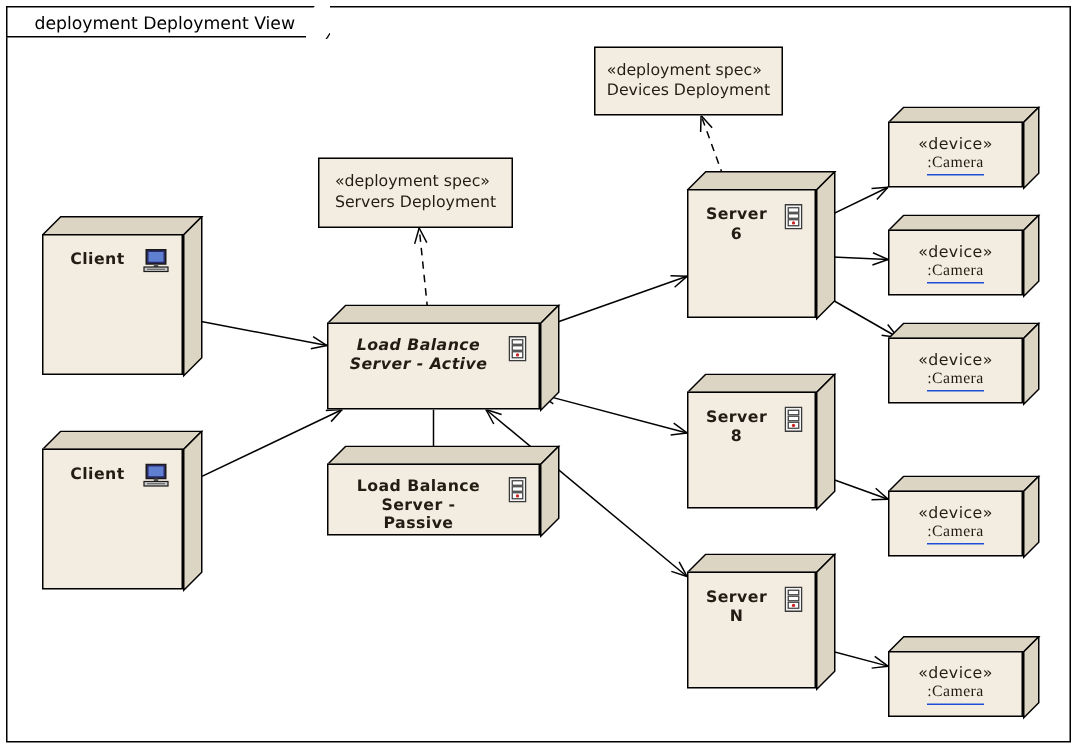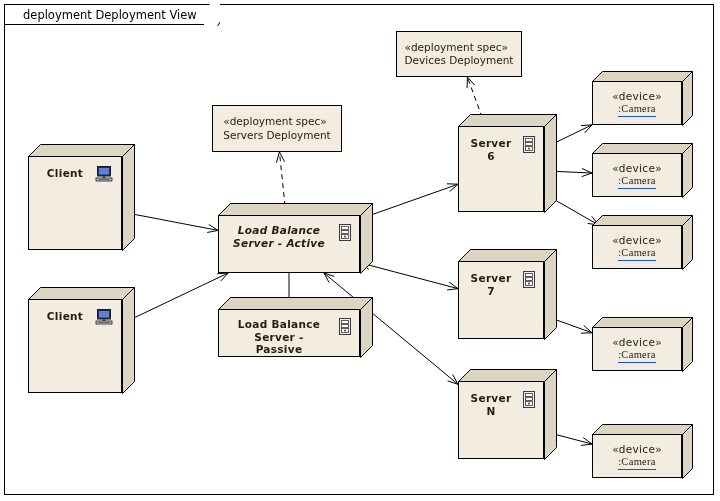--- a/index.html
+++ b/index.html
@@ -261,21 +261,21 @@
               <circle cx="6" cy="12.6" r="1.1" fill="#cc2222"></circle>
             </svg></div>
         </div>
       </div>
       <div class="node" style="left: 458px; top: 249px; width: 98px; height: 90px;">
         <div style="position: absolute; left: 0px; top: 0px;"><svg width="100" height="92">
             <polygon points="0.5,12.5 12.5,0.5 98.5,0.5 86.5,12.5" fill="#ddd5c4" stroke="#000" stroke-width="1"></polygon>
             <polygon points="86.5,12.5 98.5,0.5 98.5,78.5 86.5,90.5" fill="#ddd5c4" stroke="#000" stroke-width="1"></polygon>
           </svg></div>
         <div class="face" style="top: 12px; width: 86px; height: 78px; display: block;">
-          <div class="label" style="position: absolute; left: 6px; right: 26px; top: 10px; text-align: center;">Server 7</div>
+          <div class="label" style="position: absolute; left: 6px; right: 26px; top: 10px; text-align: center;">Server 8</div>
           <div class="icon" style="right: 8px; top: 9px;"><svg width="12" height="17" viewBox="0 0 12 17">
               <rect x="0.5" y="0.5" width="11" height="16" fill="#f2f2f2" stroke="#3a3a3a"></rect>
               <rect x="2.5" y="2.5" width="7" height="3" fill="#ffffff" stroke="#3a3a3a" stroke-width="0.8"></rect>
               <rect x="2.5" y="6.5" width="7" height="3" fill="#ffffff" stroke="#3a3a3a" stroke-width="0.8"></rect>
               <rect x="2.5" y="10.5" width="7" height="4" fill="#ffffff" stroke="#3a3a3a" stroke-width="0.8"></rect>
               <circle cx="6" cy="12.6" r="1.1" fill="#cc2222"></circle>
             </svg></div>
         </div>
       </div>
       <div class="node" style="left: 458px; top: 369px; width: 98px; height: 90px;">

